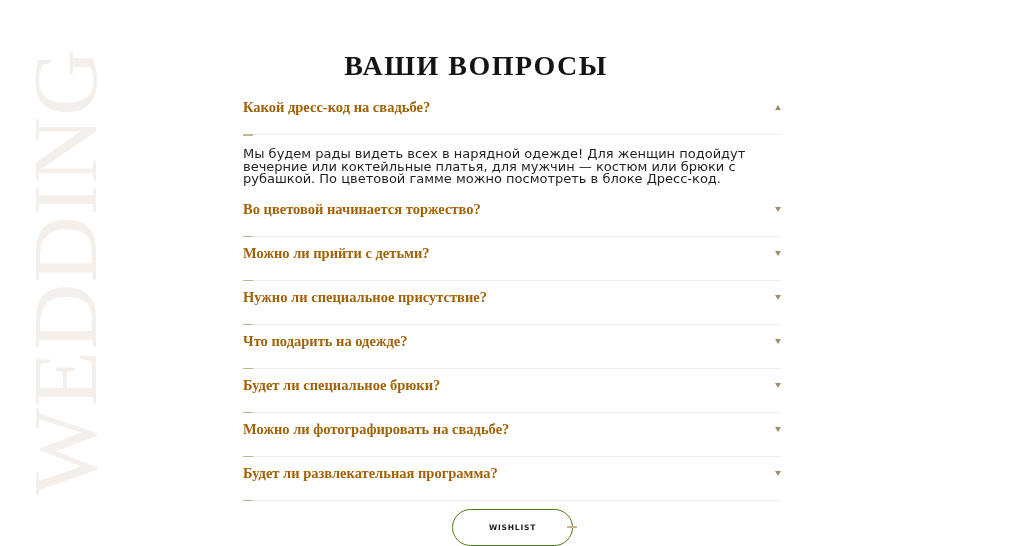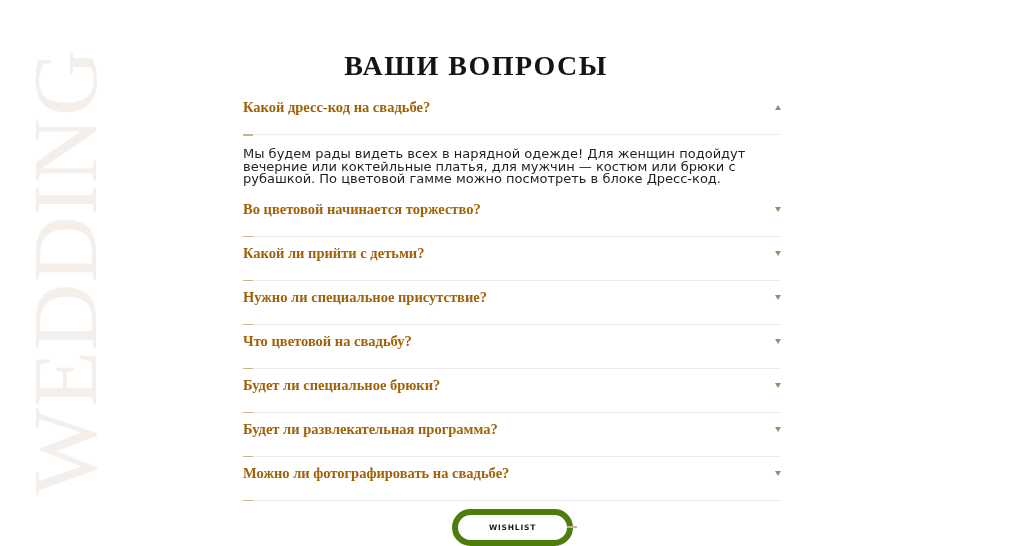--- a/index.html
+++ b/index.html
@@ -74,21 +74,21 @@
     padding-top: 12px;
     padding-bottom: 8px;
     width: 520px;
   }
   .faq-item.open .faq-divider { }
 
   .wish-btn {
     position: absolute;
     left: 452px; top: 509px;
     width: 121px; height: 37px;
-    border: 6px solid #4d7c0f;
+    border: 1px solid #4d7c0f;
     border-radius: 20px;
     background: #fff;
     display: flex; align-items: center; justify-content: center;
     font-family: "DejaVu Sans", sans-serif;
     font-weight: bold;
     font-size: 7.5px;
     letter-spacing: 0.8px;
     color: #1a1a1a;
     cursor: pointer;
   }
@@ -124,71 +124,71 @@
       <span class="faq-q-text">Во цветовой начинается торжество?</span>
       <span class="faq-arrow down"></span>
     </div>
     <div class="faq-divider">
         <span class="dash"></span>
       </div>
   </div>
 
   <div class="faq-item">
     <div class="faq-q">
-      <span class="faq-q-text">Какой ли прийти с детьми?</span>
+      <span class="faq-q-text">Можно ли прийти с детьми?</span>
       <span class="faq-arrow down"></span>
     </div>
     <div class="faq-divider">
         <span class="dash"></span>
       </div>
   </div>
 
   <div class="faq-item">
     <div class="faq-q">
       <span class="faq-q-text">Нужно ли специальное присутствие?</span>
       <span class="faq-arrow down"></span>
     </div>
     <div class="faq-divider">
         <span class="dash"></span>
       </div>
   </div>
 
   <div class="faq-item">
     <div class="faq-q">
-      <span class="faq-q-text">Что цветовой на свадьбу?</span>
+      <span class="faq-q-text">Что подарить на одежде?</span>
       <span class="faq-arrow down"></span>
     </div>
     <div class="faq-divider">
         <span class="dash"></span>
       </div>
   </div>
 
   <div class="faq-item">
     <div class="faq-q">
       <span class="faq-q-text">Будет ли специальное брюки?</span>
       <span class="faq-arrow down"></span>
     </div>
     <div class="faq-divider">
         <span class="dash"></span>
       </div>
   </div>
 
   <div class="faq-item">
     <div class="faq-q">
-      <span class="faq-q-text">Будет ли развлекательная программа?</span>
+      <span class="faq-q-text">Можно ли фотографировать на свадьбе?</span>
       <span class="faq-arrow down"></span>
     </div>
     <div class="faq-divider">
         <span class="dash"></span>
       </div>
   </div>
 
   <div class="faq-item">
     <div class="faq-q">
-      <span class="faq-q-text">Можно ли фотографировать на свадьбе?</span>
+      <span class="faq-q-text">Будет ли развлекательная программа?</span>
       <span class="faq-arrow down"></span>
     </div>
     <div class="faq-divider">
         <span class="dash"></span>
       </div>
   </div>
 
 </div>
 
 <div class="wish-btn">WISHLIST</div>

